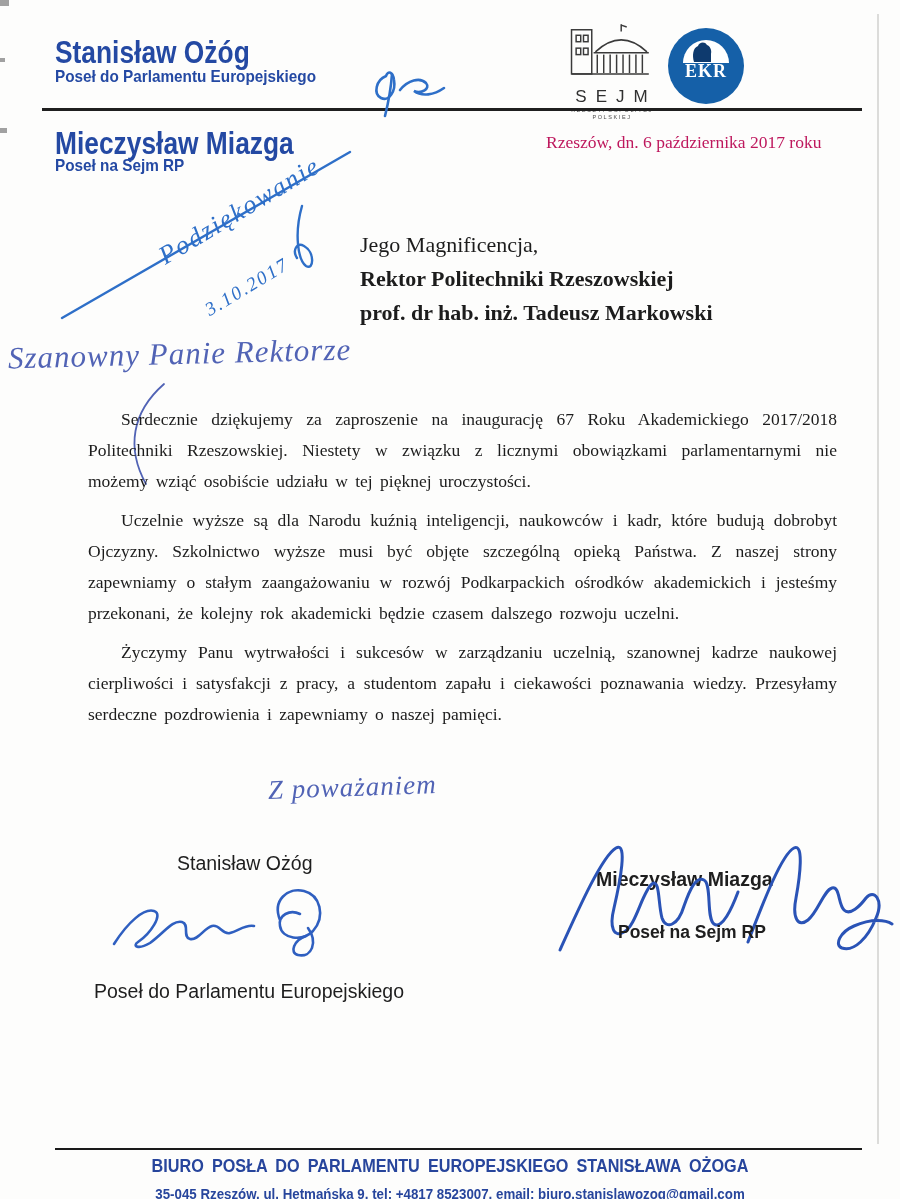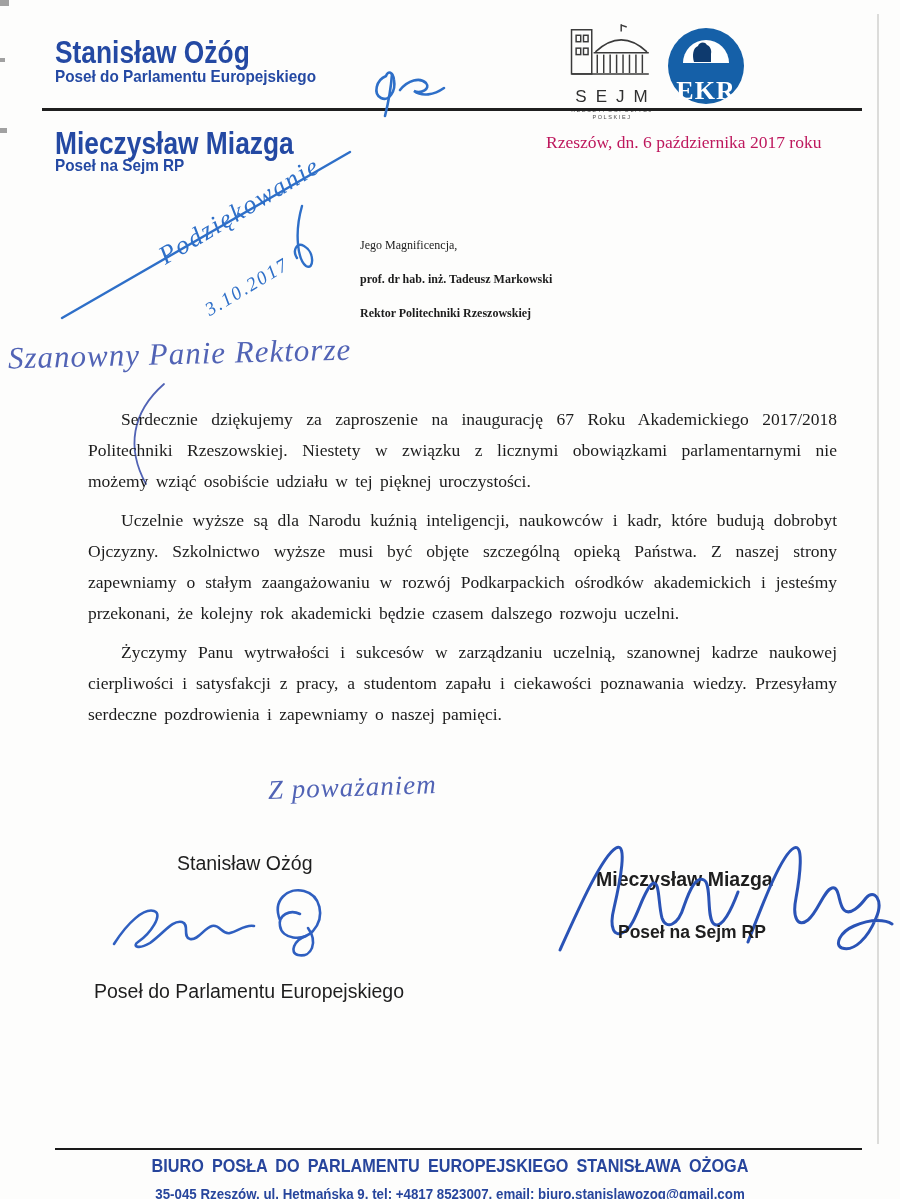--- a/index.html
+++ b/index.html
@@ -32,28 +32,28 @@
     transform-origin:0 0;
     white-space:nowrap;
   }
   .rule{background:#1f1f1f;height:2.5px;}
   
   .sejm-wrap{width:100px;text-align:center;font-family:"Liberation Sans", sans-serif;color:#3c3c3c;}
   .sejm-label{font-size:17px;letter-spacing:9px;margin-top:5px;padding-left:8px;color:#303030;}
   .sejm-sub{font-size:5.5px;letter-spacing:1.6px;color:#4a4a4a;line-height:7px;}
   .ekr-circle{width:76px;height:76px;border-radius:50%;background:#1560a8;position:relative;}
   .ekr-arch{position:absolute;left:15px;top:12px;width:46px;height:23px;background:#ffffff;border-radius:23px 23px 0 0;}
-  .ekr-label{position:absolute;left:0;right:0;top:48px;text-align:center;color:#ffffff;font-family:"Liberation Serif", serif;font-weight:bold;font-size:26px;letter-spacing:1px;}
+  .ekr-label{position:absolute;left:0;right:0;top:33px;text-align:center;color:#ffffff;font-family:"Liberation Serif", serif;font-weight:bold;font-size:18px;letter-spacing:1px;}
   .pis-wrap{width:125px;height:100px;position:relative;}
   .pis-text{position:absolute;left:0;bottom:0;font-family:"Liberation Serif", serif;font-weight:bold;font-size:62px;line-height:58px;letter-spacing:-2px;white-space:nowrap;}
   .pis-p,.pis-s{color:#1d3f96;}
   .pis-i{color:#d03a2f;}
   
   .dateline{font-size:17.5px;color:#be185d;white-space:nowrap;}
-  .recipient{font-size:12px;line-height:34px;font-family:Liberation Serif, serif;}
+  .recipient{font-size:22px;line-height:34px;font-family:Liberation Serif, serif;}
   .recipient .b{font-weight:bold;}
   
   .hand{font-family:"Liberation Serif", serif;font-style:italic;white-space:nowrap;}
   .hand-note{color:#2e6fc8;font-size:26px;letter-spacing:2px;}
   .hand-date{color:#2e6fc8;font-size:19px;letter-spacing:2px;}
   .hand-greet{color:#5163b5;font-size:31px;letter-spacing:1px;}
   .hand-close{color:#5163b5;font-size:27px;letter-spacing:1px;}
   
   .body-text{width:765px;text-align:justify;font-size:17.5px;line-height:31px;word-spacing:3px;}
   .body-text p{margin:8px;text-indent:33px;}
@@ -137,22 +137,22 @@
     <g stroke="#2e6fc8" stroke-width="2.4" fill="none" stroke-linecap="round">
       <line x1="10" y1="180" x2="298" y2="14"></line>
       <path d="M 250,68 C 242,96 246,122 254,128 C 262,133 263,114 252,108 C 245,104 240,112 245,120"></path>
     </g>
   </svg>
   <div class="abs hand hand-note" style="left:148px;top:196px;transform:rotate(-31deg);">Podziękowanie</div>
   <div class="abs hand hand-date" style="left:200px;top:276px;transform:rotate(-31deg);">3.10.2017</div>
 
   <div class="abs recipient" style="left:360px;top:228px;">
     <div>Jego Magnificencja,</div>
+    <div class="b">Rektor Politechniki Rzeszowskiej</div>
     <div class="b">prof. dr hab. inż. Tadeusz Markowski</div>
-    <div class="b">Rektor Politechniki Rzeszowskiej</div>
   </div>
 
   <div class="abs hand hand-greet" style="left:8px;top:336px;transform:rotate(-1.5deg);">Szanowny Panie Rektorze</div>
   <svg class="abs" style="left:118px;top:382px;" width="60" height="105" viewBox="0 0 60 105">
     <path d="M 46,2 C 14,30 8,66 28,102" stroke="#5163b5" stroke-width="1.8" fill="none" stroke-linecap="round"></path>
   </svg>
 
   <div class="abs body-text" style="left:80px;top:396px;">
     <p>Serdecznie dziękujemy za zaproszenie na inaugurację 67 Roku Akademickiego 2017/2018 Politechniki Rzeszowskiej. Niestety w związku z licznymi obowiązkami parlamentarnymi nie możemy wziąć osobiście udziału w tej pięknej uroczystości.</p>
     <p>Uczelnie wyższe są dla Narodu kuźnią inteligencji, naukowców i kadr, które budują dobrobyt Ojczyzny. Szkolnictwo wyższe musi być objęte szczególną opieką Państwa. Z naszej strony zapewniamy o stałym zaangażowaniu w rozwój Podkarpackich ośrodków akademickich i jesteśmy przekonani, że kolejny rok akademicki będzie czasem dalszego rozwoju uczelni.</p>

